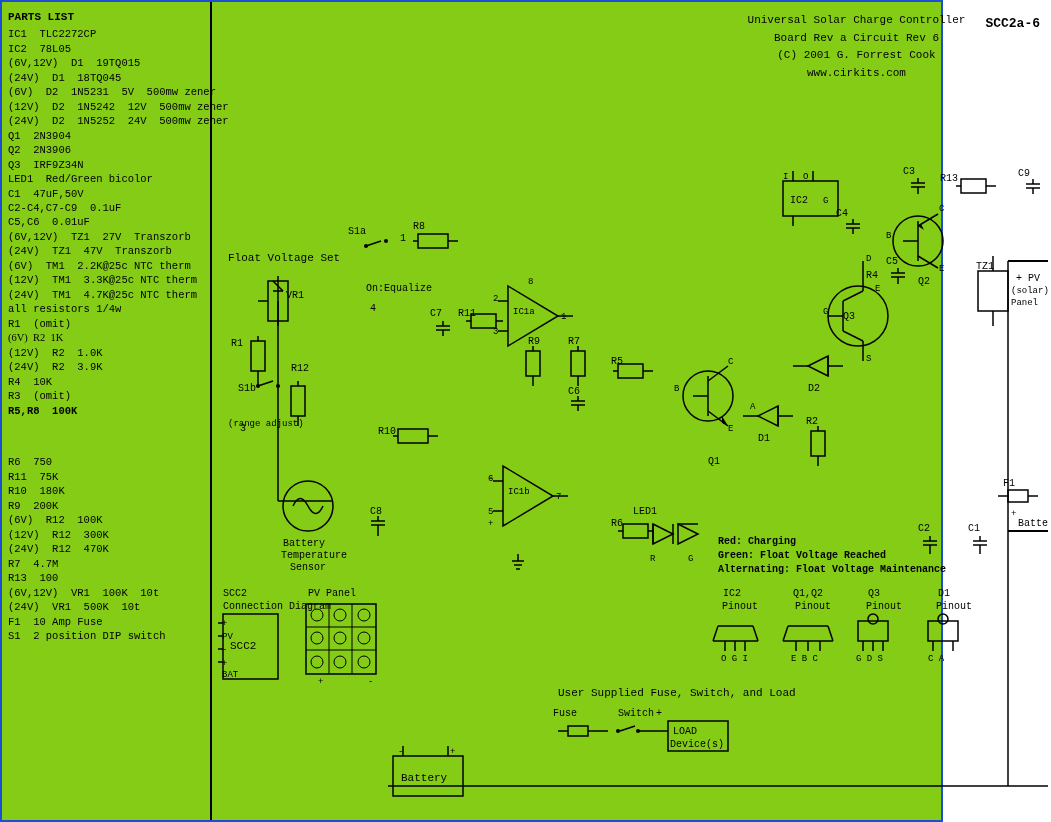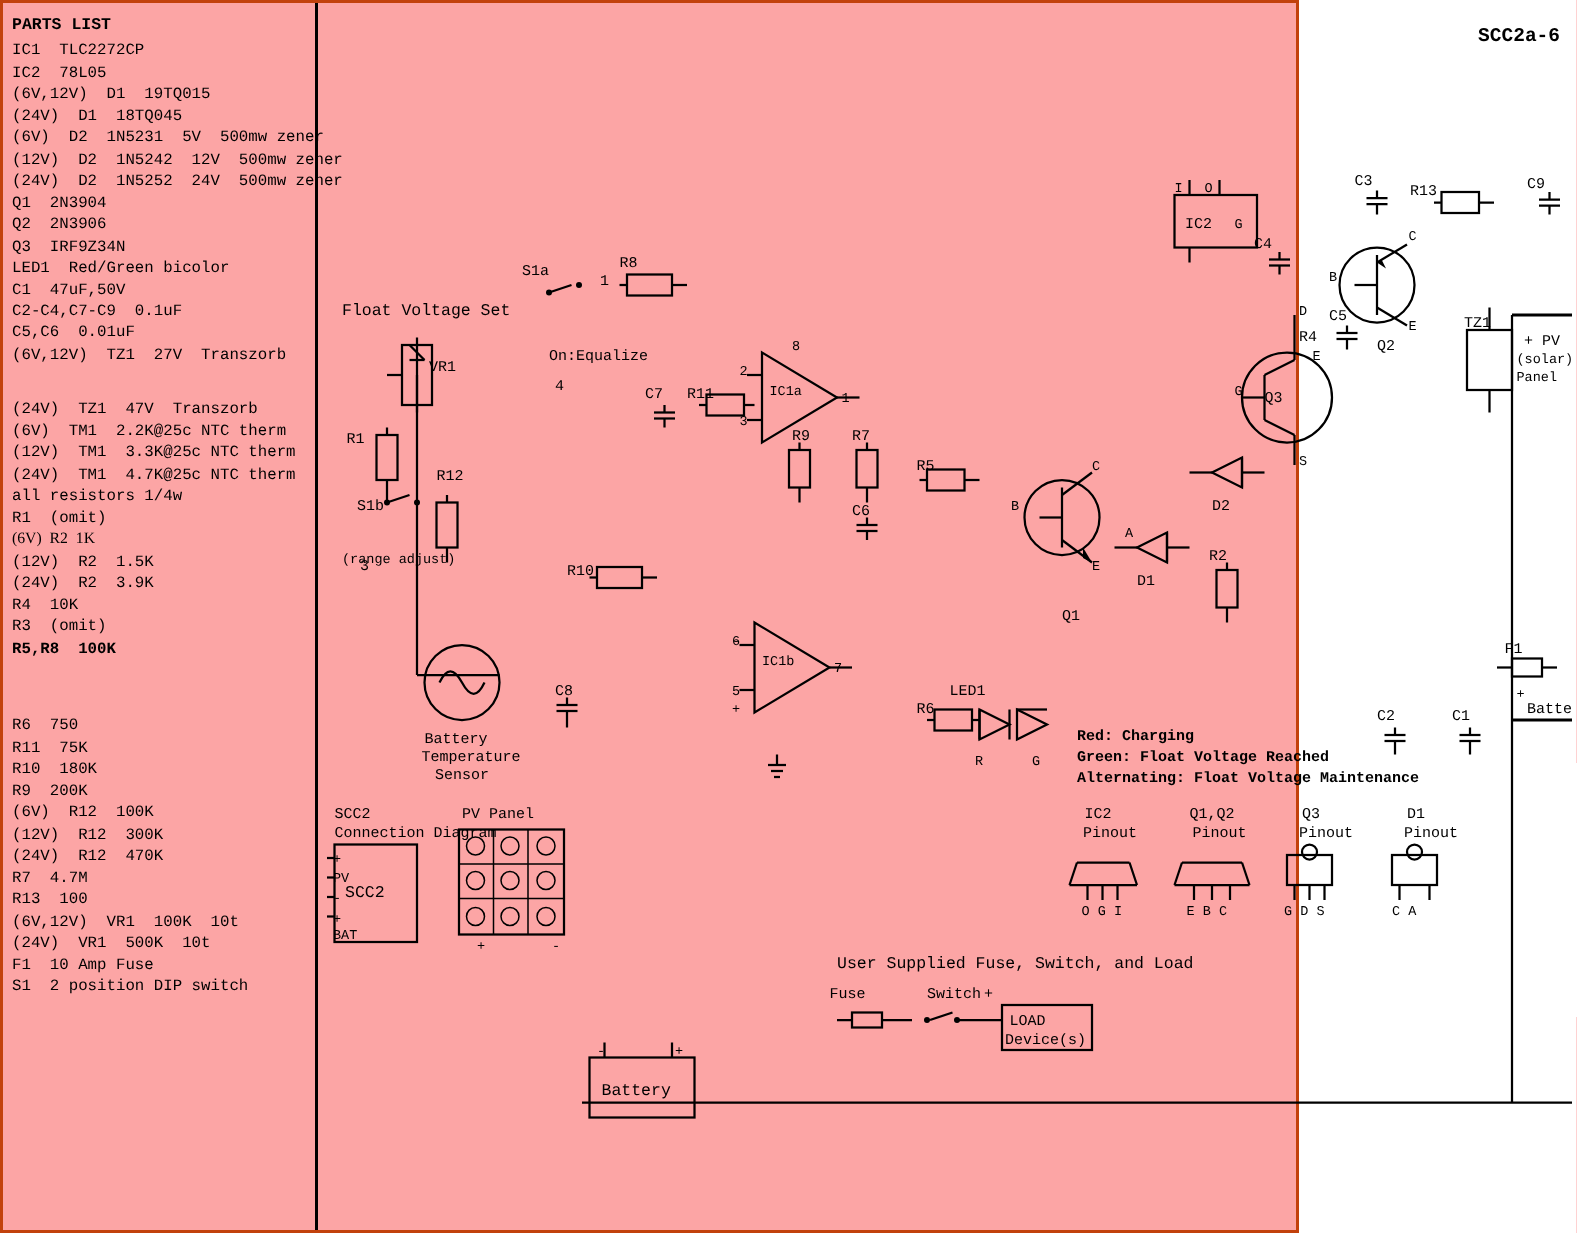--- a/index.html
+++ b/index.html
@@ -7,24 +7,24 @@
       background: #fff;
       font-family: 'Courier New', Courier, monospace;
       font-size: 11px;
       width: 1051px;
       height: 822px;
       overflow: hidden;
       position: relative;
     }
     .main-container {
       display: flex;
-      width: 866px;
+      width: 943px;
       height: 822px;
-      background: #fca5a5;
-      border: 2px solid #c2410c;
+      background: #84cc16;
+      border: 2px solid #1d4ed8;
     }
     .parts-list {
       width: 210px;
       min-width: 210px;
       padding: 8px 6px;
       border-right: 2px solid #000;
       font-size: 10.5px;
       line-height: 1.38;
     }
     .parts-list .title {
@@ -70,28 +70,28 @@
         <div style="white-space: pre;">(12V)  D2  1N5242  12V  500mw zener</div>
         <div style="white-space: pre;">(24V)  D2  1N5252  24V  500mw zener</div>
         <div style="white-space: pre;">Q1  2N3904</div>
         <div style="white-space: pre;">Q2  2N3906</div>
         <div style="white-space: pre;">Q3  IRF9Z34N</div>
         <div style="white-space: pre;">LED1  Red/Green bicolor</div>
         <div style="white-space: pre;">C1  47uF,50V</div>
         <div style="white-space: pre;">C2-C4,C7-C9  0.1uF</div>
         <div style="white-space: pre;">C5,C6  0.01uF</div>
         <div style="white-space: pre;">(6V,12V)  TZ1  27V  Transzorb</div>
-        <div style="white-space: pre; margin-top: 22px;">(24V)  TZ1  47V  Transzorb</div>
+        <div style="white-space: pre;">(24V)  TZ1  47V  Transzorb</div>
         <div style="white-space: pre; font-family: Liberation Mono, monospace;">(6V)  TM1  2.2K@25c NTC therm</div>
         <div style="white-space: pre;">(12V)  TM1  3.3K@25c NTC therm</div>
         <div style="white-space: pre;">(24V)  TM1  4.7K@25c NTC therm</div>
         <div style="white-space: pre;">all resistors 1/4w</div>
         <div style="white-space: pre;">R1  (omit)</div>
         <div style="white-space: pre; font-family: Liberation Serif, serif;">(6V)  R2  1K</div>
-        <div style="white-space: pre;">(12V)  R2  1.5K</div>
+        <div style="white-space: pre;">(12V)  R2  1.0K</div>
         <div style="white-space: pre;">(24V)  R2  3.9K</div>
         <div style="white-space: pre;">R4  10K</div>
         <div style="white-space: pre;">R3  (omit)</div>
         <div style="white-space: pre; font-weight: bold;">R5,R8  100K</div>
         <div style="white-space: pre; margin-top: 37px;">R6  750</div>
         <div style="white-space: pre;">R11  75K</div>
         <div style="white-space: pre;">R10  180K</div>
         <div style="white-space: pre;">R9  200K</div>
         <div style="white-space: pre;">(6V)  R12  100K</div>
         <div style="white-space: pre;">(12V)  R12  300K</div>
@@ -102,20 +102,26 @@
         <div style="white-space: pre;">(24V)  VR1  500K  10t</div>
         <div style="white-space: pre;">F1  10 Amp Fuse</div>
         <div style="white-space: pre;">S1  2 position DIP switch</div>
       </div>
   </div>
 
   <div class="schematic-area">
 
     <div class="header-block">
       <div style="flex:1"></div>
+      <div class="header-text">
+        <div class="title-main">Universal Solar Charge Controller</div>
+        <div>Board Rev  a  Circuit Rev 6</div>
+        <div>(C)  2001  G. Forrest Cook</div>
+        <div>www.cirkits.com</div>
+      </div>
       <div class="scc-id">SCC2a-6</div>
     </div>
 
     <svg viewBox="0 0 830 720" width="830" height="720" style="display:block; margin: 0 auto;" xmlns="http://www.w3.org/2000/svg">
 
       <text x="10" y="175" font-size="11" font-family="Courier New">Float Voltage Set</text>
 
       <line x1="60" y1="190" x2="60" y2="240" stroke="#000" stroke-width="1.5"></line>
       <rect x="50" y="195" width="20" height="40" fill="none" stroke="#000" stroke-width="1.5"></rect>
       <line x1="40" y1="215" x2="50" y2="215" stroke="#000" stroke-width="1.5"></line>

